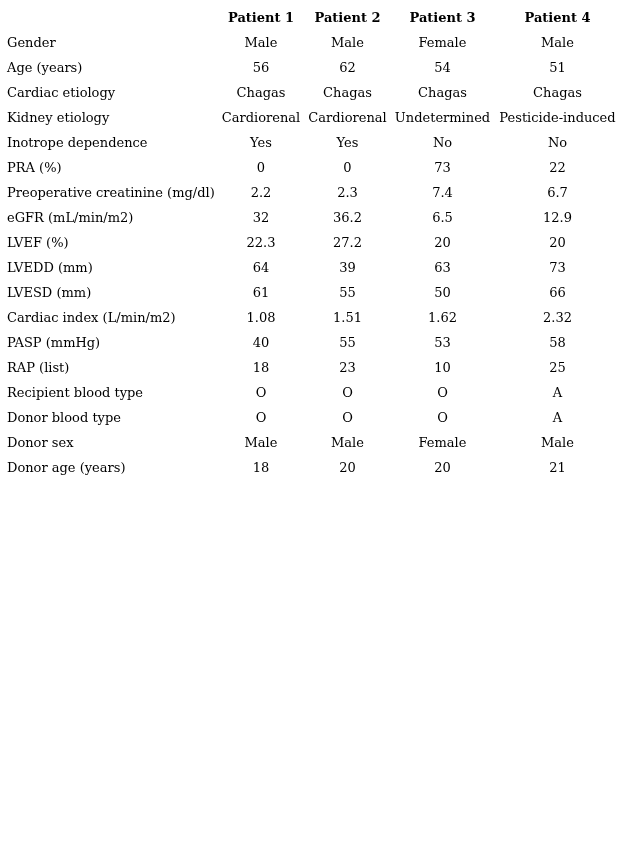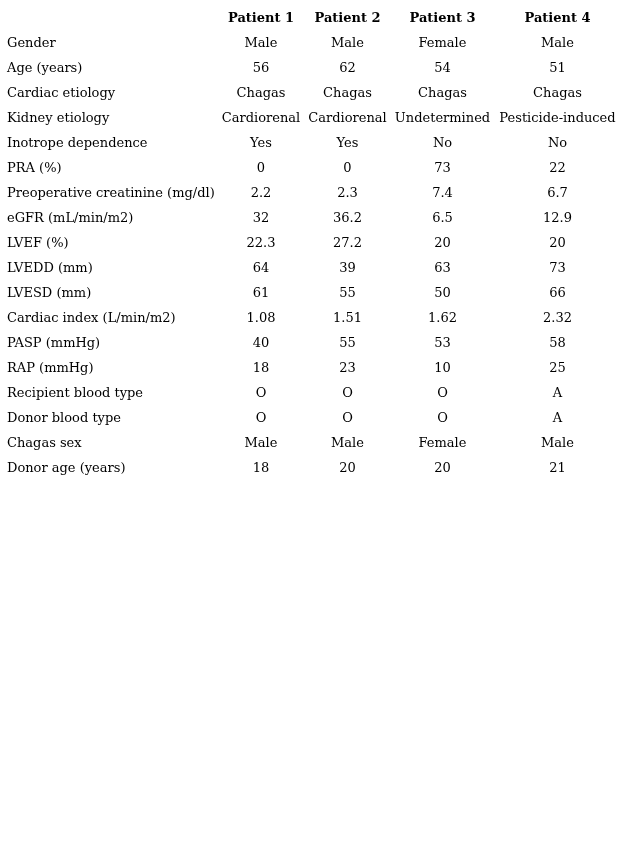--- a/index.html
+++ b/index.html
@@ -121,42 +121,42 @@
         <td class="val">2.32</td>
       </tr>
       <tr>
         <td class="label">PASP (mmHg)</td>
         <td class="val">40</td>
         <td class="val">55</td>
         <td class="val">53</td>
         <td class="val">58</td>
       </tr>
       <tr>
-        <td class="label">RAP (mmHg)</td>
+        <td class="label">RAP (list)</td>
         <td class="val">18</td>
         <td class="val">23</td>
         <td class="val">10</td>
         <td class="val">25</td>
       </tr>
       <tr>
         <td class="label">Recipient blood type</td>
         <td class="val">O</td>
         <td class="val">O</td>
         <td class="val">O</td>
         <td class="val">A</td>
       </tr>
       <tr>
         <td class="label">Donor blood type</td>
         <td class="val">O</td>
         <td class="val">O</td>
         <td class="val">O</td>
         <td class="val">A</td>
       </tr>
       <tr>
-        <td class="label">Chagas sex</td>
+        <td class="label">Donor sex</td>
         <td class="val">Male</td>
         <td class="val">Male</td>
         <td class="val">Female</td>
         <td class="val">Male</td>
       </tr>
       <tr>
         <td class="label">Donor age (years)</td>
         <td class="val">18</td>
         <td class="val">20</td>
         <td class="val">20</td>

